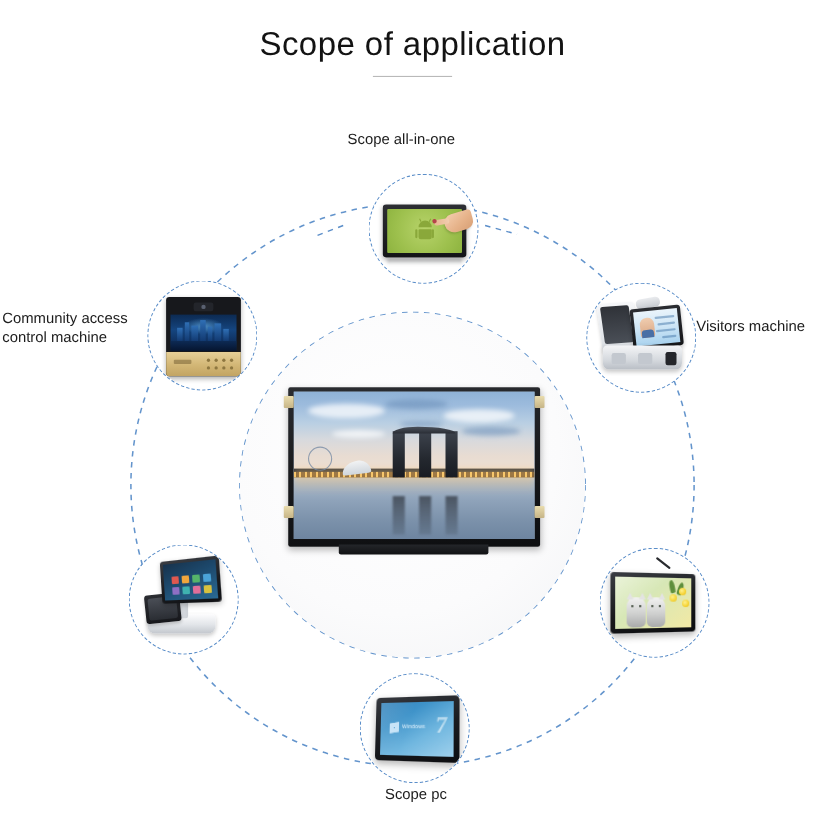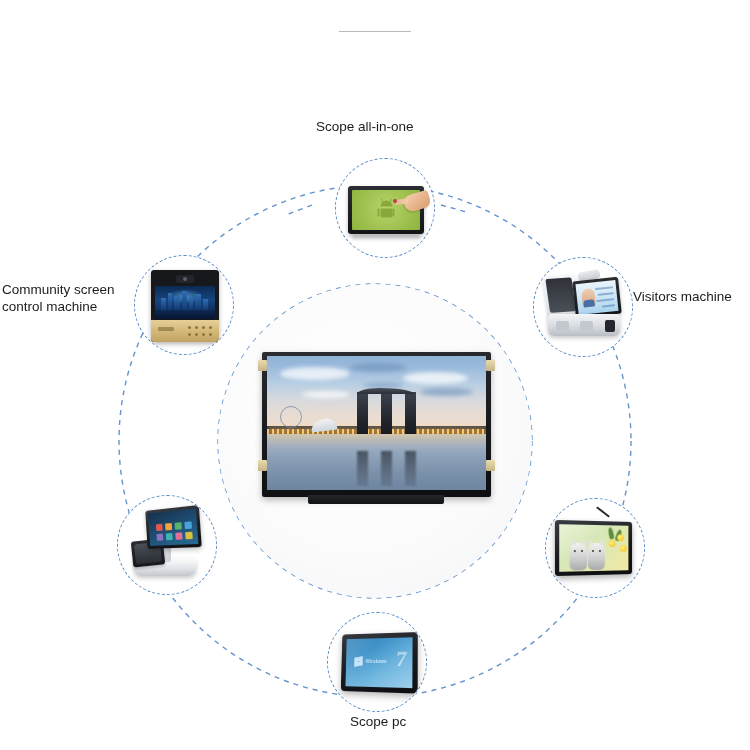--- a/index.html
+++ b/index.html
@@ -530,20 +530,21 @@
     position: absolute;
     width: 7px; height: 7px;
     border-radius: 1px;
   }
   #label-pos { left: 20px; top: 534px; }
 </style>
 </head>
 <body>
 
 <div id="title-block">
+  <div id="page-title">Scope of application</div>
   <div id="title-rule"></div>
 </div>
 
 <div id="diagram">
 
   <svg id="rings" width="750" height="750" viewBox="0 0 750 750">
 
     <circle cx="375" cy="441" r="256" fill="none" stroke="#5b8ec9" stroke-width="1.4" stroke-dasharray="5 5" opacity="0.95"></circle>
 
     <circle cx="375" cy="441" r="157" fill="none" stroke="#5b8ec9" stroke-width="1.4" stroke-dasharray="5 5" opacity="0.95"></circle>
@@ -712,16 +713,16 @@
           <div class="key-dot" style="left:51px;top:6px;"></div>
           <div class="key-dot" style="left:58px;top:6px;"></div>
           <div class="key-dot" style="left:37px;top:13px;"></div>
           <div class="key-dot" style="left:44px;top:13px;"></div>
           <div class="key-dot" style="left:51px;top:13px;"></div>
           <div class="key-dot" style="left:58px;top:13px;"></div>
         </div>
       </div>
     </div>
   </div>
-  <div class="node-label" id="label-access">Community screen
+  <div class="node-label" id="label-access">Community access
 control machine</div>
 
 </div>
 
 </body></html>

